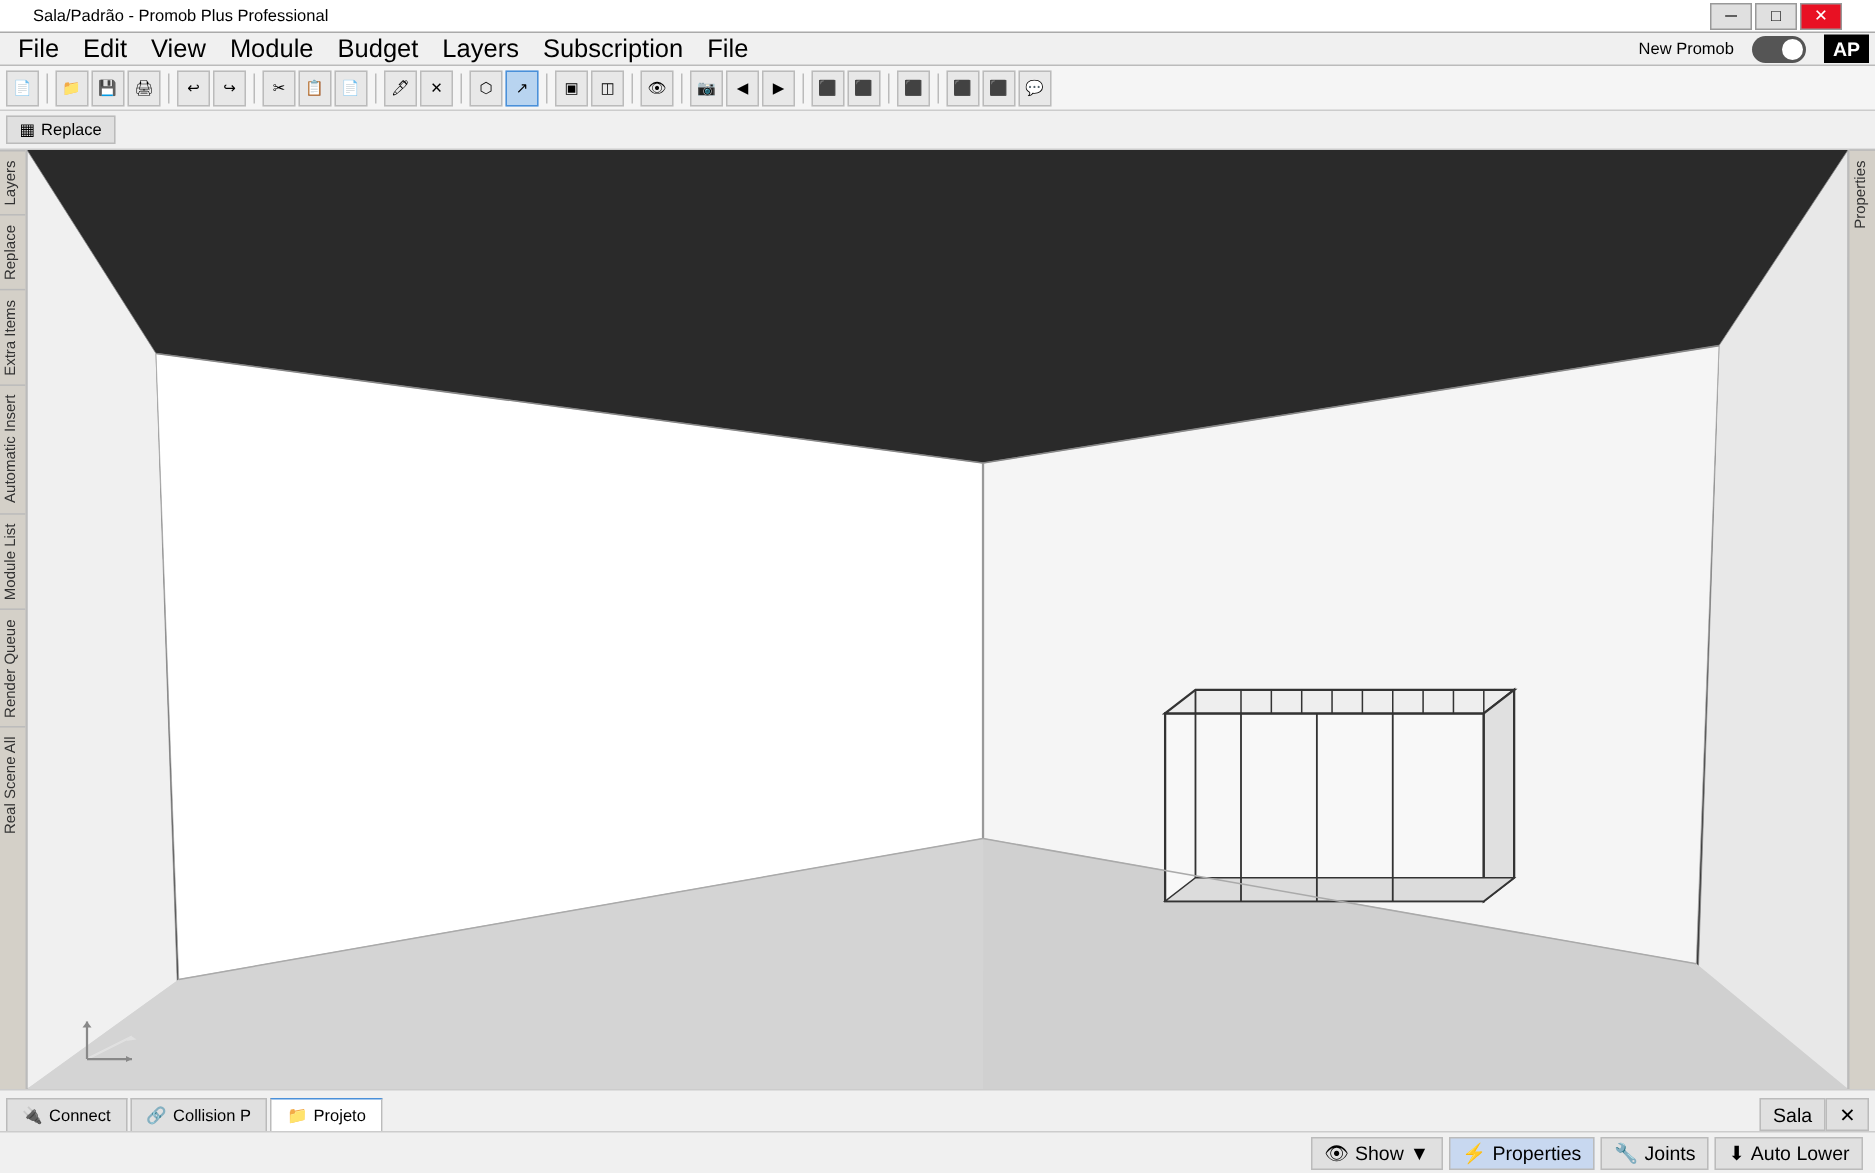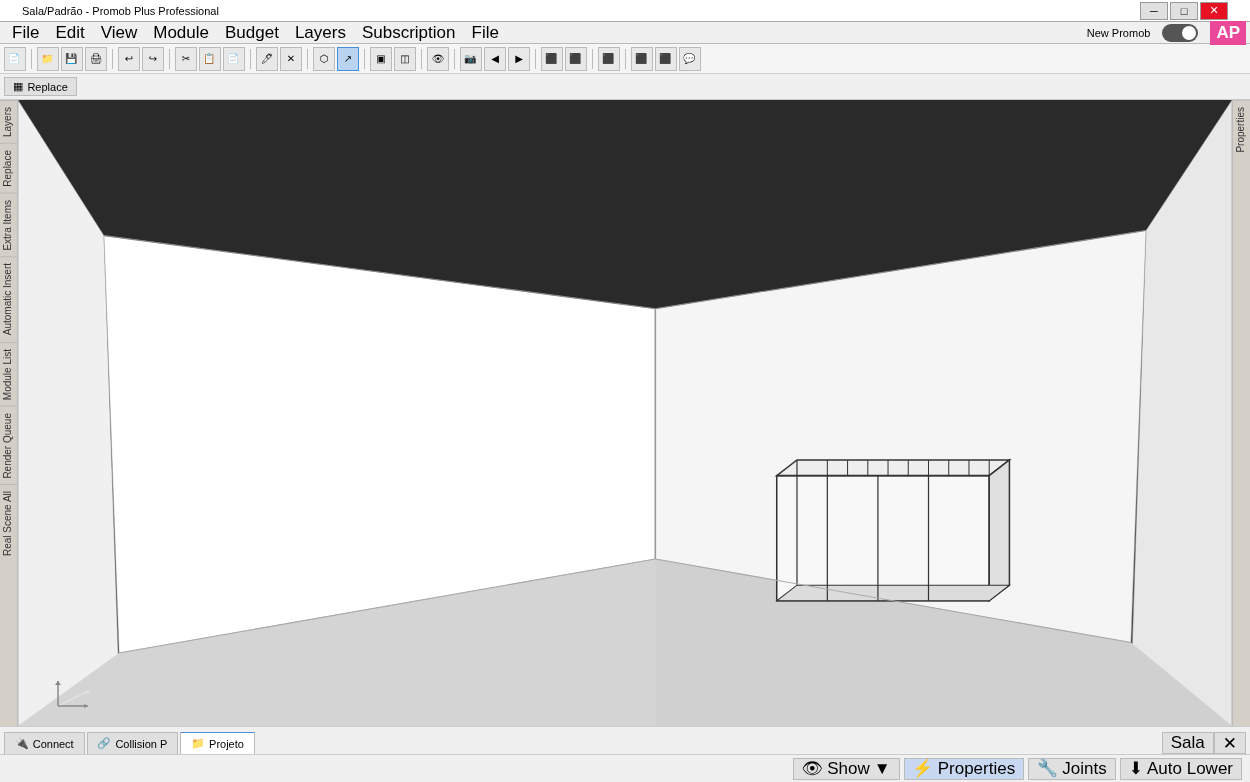--- a/index.html
+++ b/index.html
@@ -17,21 +17,21 @@
 
     
     #menubar {
       display: flex; align-items: center; height: 22px; background: #f0f0f0;
       border-bottom: 1px solid #bbb; padding: 0 4px;
     }
     .menu-item { padding: 2px 8px; font-size: 17px; cursor: pointer; }
     #new-promob-area { margin-left: auto; display: flex; align-items: center; gap: 12px; font-size: 11px; }
     .toggle-switch { width: 36px; height: 18px; background: #555; border-radius: 9px; position: relative; cursor: pointer; }
     .toggle-knob { width: 14px; height: 14px; background: #fff; border-radius: 50%; position: absolute; top: 2px; right: 2px; }
-    #ap-btn { background: #ec4899; color: #fff; font-weight: bold; padding: 2px 6px; border: none; font-size: 17px; cursor: pointer; }
+    #ap-btn { background: #000000; color: #fff; font-weight: bold; padding: 2px 6px; border: none; font-size: 13px; cursor: pointer; }
 
     
     #toolbar {
       display: flex; align-items: center; height: 30px; background: #f5f5f5;
       border-bottom: 1px solid #ccc; padding: 0 4px; gap: 2px; flex-wrap: nowrap; overflow: hidden;
     }
     .tb-btn { 
       height: 24px; min-width: 22px; background: #e8e8e8; border: 1px solid #bbb;
       display: flex; align-items: center; justify-content: center; cursor: pointer;
       font-size: 10px; padding: 0 3px;
@@ -98,21 +98,21 @@
     #statusbar {
       height: 28px; background: #f0f0f0; border-top: 1px solid #ccc;
       display: flex; align-items: center; justify-content: space-between;
       padding: 0 8px;
     }
     #statusbar-left { display: flex; align-items: center; gap: 4px; font-size: 11px; }
     #statusbar-right { display: flex; align-items: center; gap: 4px; }
     .status-btn {
       display: flex; align-items: center; gap: 4px;
       padding: 2px 8px; background: #e0e0e0; border: 1px solid #bbb;
-      font-size: 17px; cursor: pointer; height: 22px;
+      font-size: 13px; cursor: pointer; height: 22px;
     }
     .status-btn.active { background: #c8d8f0; }
   </style>
 </head>
 <body>
 
 <div id="titlebar">
   <span id="title-text">Sala/Padrão - Promob Plus Professional</span>
   <div id="titlebar-right">
     <div class="title-btn">─</div>

